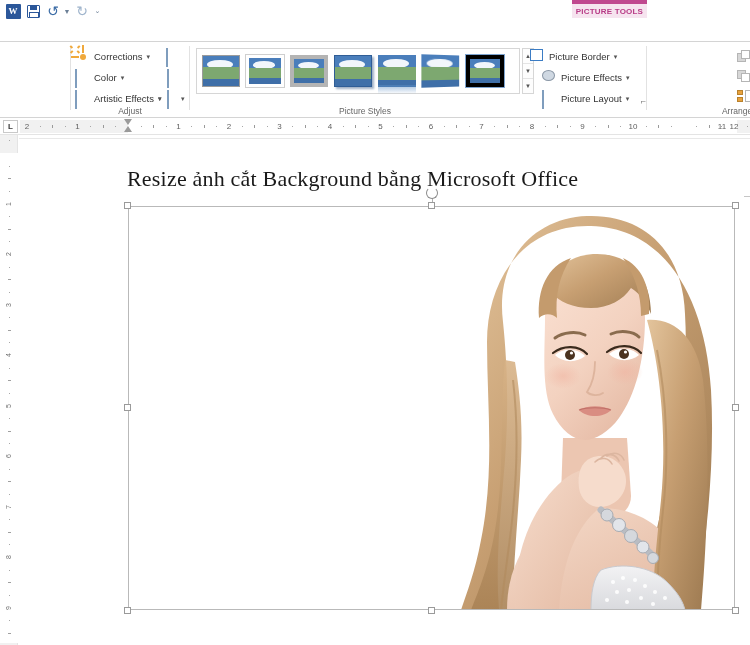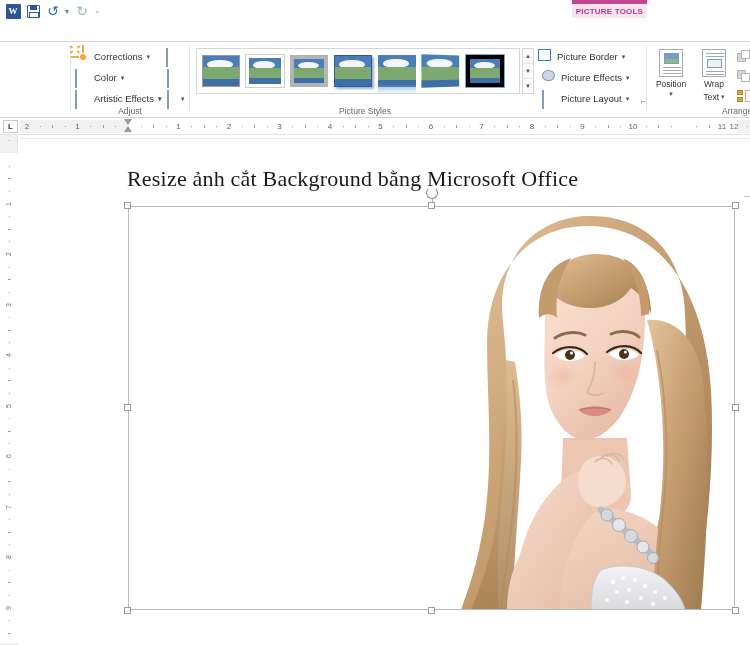--- a/index.html
+++ b/index.html
@@ -470,21 +470,21 @@
               <div class="th-water"></div>
             </div>
         </div>
       </div>
       <div class="gal-scroll">
         <div>▲</div>
         <div>▼</div>
         <div>▼</div>
       </div>
 
-      <div class="cmdrow" style="left:348px;top:7px">
+      <div class="cmdrow" style="left:340px;top:7px">
         <span class="icon16">
           <span style="display:block;width:13px;height:12px;border:1.4px solid #3b7cc4;background:#fff"></span>
         </span>
         <span class="cmd-label">Picture Border</span>
         <span class="cmd-caret">▾</span>
       </div>
       <div class="cmdrow" style="left:352px;top:28px">
         <span class="icon16">
           <span style="display:block;width:13px;height:11px;border-radius:50%;background:#cfd8e2;border:1px solid #8a97a6"></span>
         </span>
@@ -498,48 +498,21 @@
         <span class="cmd-label">Picture Layout</span>
         <span class="cmd-caret">▾</span>
       </div>
 
       <div class="launcher" style="left:448px;top:53px">⌐</div>
       <div class="rgroup-title" style="left:0;width:350px">Picture Styles</div>
     </div>
     <div class="rsep" style="left:646px"></div>
 
     <div class="rgroup" style="left:647px;width:103px">
-      <div class="bigbtn2" style="left:3px">
-        <div class="pg-icon">
-          <span class="mini-pic" style="position:absolute;left:4px;top:3px;width:15px;height:11px">
-              <i class="s"></i>
-              <i class="g"></i>
-            </span>
-          <span class="pg-line" style="top:17px"></span>
-          <span class="pg-line" style="top:20px"></span>
-          <span class="pg-line" style="top:23px"></span>
-        </div>
-        <div class="bigbtn-label">Position</div>
-        <div class="cmd-caret">▾</div>
-      </div>
-
-      <div class="bigbtn2" style="left:46px">
-        <div class="pg-icon">
-          <span class="pg-line" style="top:3px"></span>
-          <span class="pg-line" style="top:6px"></span>
-          <span style="position:absolute;left:4px;top:9px;width:15px;height:9px;border:1px solid #7f9dbd;background:#eaf0f7"></span>
-          <span class="pg-line" style="top:21px"></span>
-          <span class="pg-line" style="top:24px"></span>
-        </div>
-        <div class="bigbtn-label">Wrap</div>
-        <div style="display:flex;align-items:center;gap:2px">
-          <span class="bigbtn-label">Text</span>
-          <span class="cmd-caret">▾</span>
-        </div>
-      </div>
+
 
       <div class="arr-row" style="left:90px;top:8px">
         <span class="arr-ico">
           <span class="sq" style="left:0;top:3px;width:9px;height:9px;background:#d7d7d7"></span>
           <span class="sq" style="left:4px;top:0;width:9px;height:9px"></span>
         </span>
 
       </div>
       <div class="arr-row" style="left:90px;top:28px">
         <span class="arr-ico">

